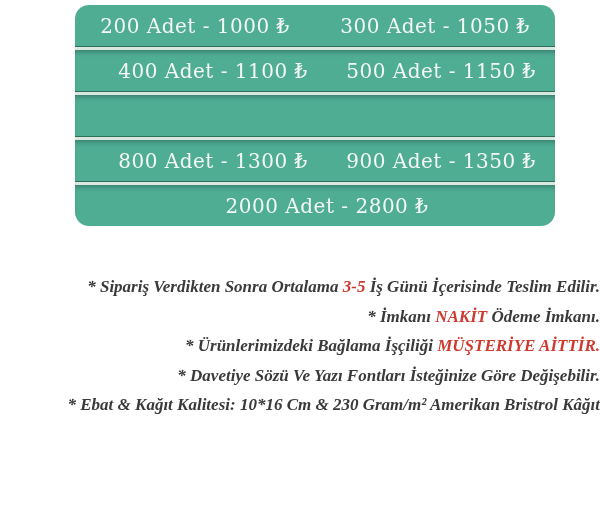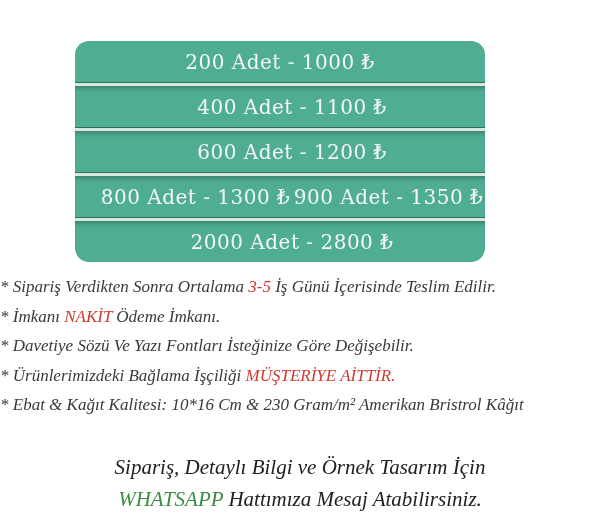--- a/index.html
+++ b/index.html
@@ -14,24 +14,23 @@
     background: #ffffff;
     overflow: hidden;
     font-family: "DejaVu Serif", serif;
   }
 
   
   .price-table {
     position: absolute;
     left: 75px;
     top: 5px;
-    width: 410px;
+    width: 480px;
     border-radius: 14px;
     overflow: hidden;
-    margin-top: 36px;
   }
   .price-row {
     height: 41px;
     display: flex;
     align-items: center;
     background: var(--table-bg, #4FAD94);
   }
   .price-row.shaded {
     box-shadow: inset 0 5px 5px -3px rgba(0, 0, 0, 0.28);
     padding-left: 24px;
@@ -48,25 +47,26 @@
     letter-spacing: 0.5px;
     font-family: "DejaVu Serif", "DejaVu Sans", serif;
   }
 
   
   .notes {
     position: absolute;
     left: 0;
     top: 272px;
     width: 600px;
-    text-align: left;
+    text-align: right;
     font-family: "Liberation Serif", "DejaVu Serif", serif;
     font-style: italic;
     font-size: 17px;
     color: var(--note-text, #3A3A3A);
+    font-weight: bold;
   }
   .note-line {
     line-height: 29.5px;
     white-space: nowrap;
   }
   .hl-red {
     color: var(--highlight-red, #CE3A30);
   }
 
   
@@ -90,60 +90,53 @@
   }
 </style>
 </head>
 <body>
 
 <div class="canvas">
 
   <div class="price-table">
     <div class="price-row">
       <span class="price-cell">200 Adet - 1000 ₺</span>
+      <span class="price-cell">300 Adet - 1050 ₺</span>
     </div>
     <div class="row-divider"></div>
     <div class="price-row shaded">
       <span class="price-cell">400 Adet - 1100 ₺</span>
+      <span class="price-cell">500 Adet - 1150 ₺</span>
     </div>
     <div class="row-divider"></div>
     <div class="price-row shaded">
-      <span class="price-cell">600 Adet - 1200 ₺</span>
     </div>
     <div class="row-divider"></div>
     <div class="price-row shaded">
       <span class="price-cell">800 Adet - 1300 ₺</span>
       <span class="price-cell">900 Adet - 1350 ₺</span>
     </div>
     <div class="row-divider"></div>
     <div class="price-row shaded">
       <span class="price-cell">2000 Adet - 2800 ₺</span>
     </div>
   </div>
 
   <div class="notes">
     <div class="note-line">
       <span>* Sipariş Verdikten Sonra Ortalama </span><span class="hl-red">3-5</span><span> İş Günü İçerisinde Teslim Edilir.</span>
     </div>
     <div class="note-line">
       <span>* İmkanı </span><span class="hl-red">NAKİT</span><span> Ödeme İmkanı.</span>
     </div>
     <div class="note-line">
-      <span>* Davetiye Sözü Ve Yazı Fontları İsteğinize Göre Değişebilir.</span><span class="hl-red"></span><span></span>
+      <span>* Ürünlerimizdeki Bağlama İşçiliği </span><span class="hl-red">MÜŞTERİYE AİTTİR.</span><span></span>
     </div>
     <div class="note-line">
-      <span>* Ürünlerimizdeki Bağlama İşçiliği </span><span class="hl-red">MÜŞTERİYE AİTTİR.</span><span></span>
+      <span>* Davetiye Sözü Ve Yazı Fontları İsteğinize Göre Değişebilir.</span><span class="hl-red"></span><span></span>
     </div>
     <div class="note-line">
       <span>* Ebat &amp; Kağıt Kalitesi: 10*16 Cm &amp; 230 Gram/m² Amerikan Bristrol Kâğıt</span><span class="hl-red"></span><span></span>
     </div>
   </div>
 
-  <div class="footer">
-    <div class="footer-line">
-      <span>Sipariş, Detaylı Bilgi ve Örnek Tasarım İçin</span>
-    </div>
-    <div class="footer-line">
-      <span class="hl-green">WHATSAPP</span><span> Hattımıza Mesaj Atabilirsiniz.</span>
-    </div>
-  </div>
 
 </div>
 
 </body></html>

